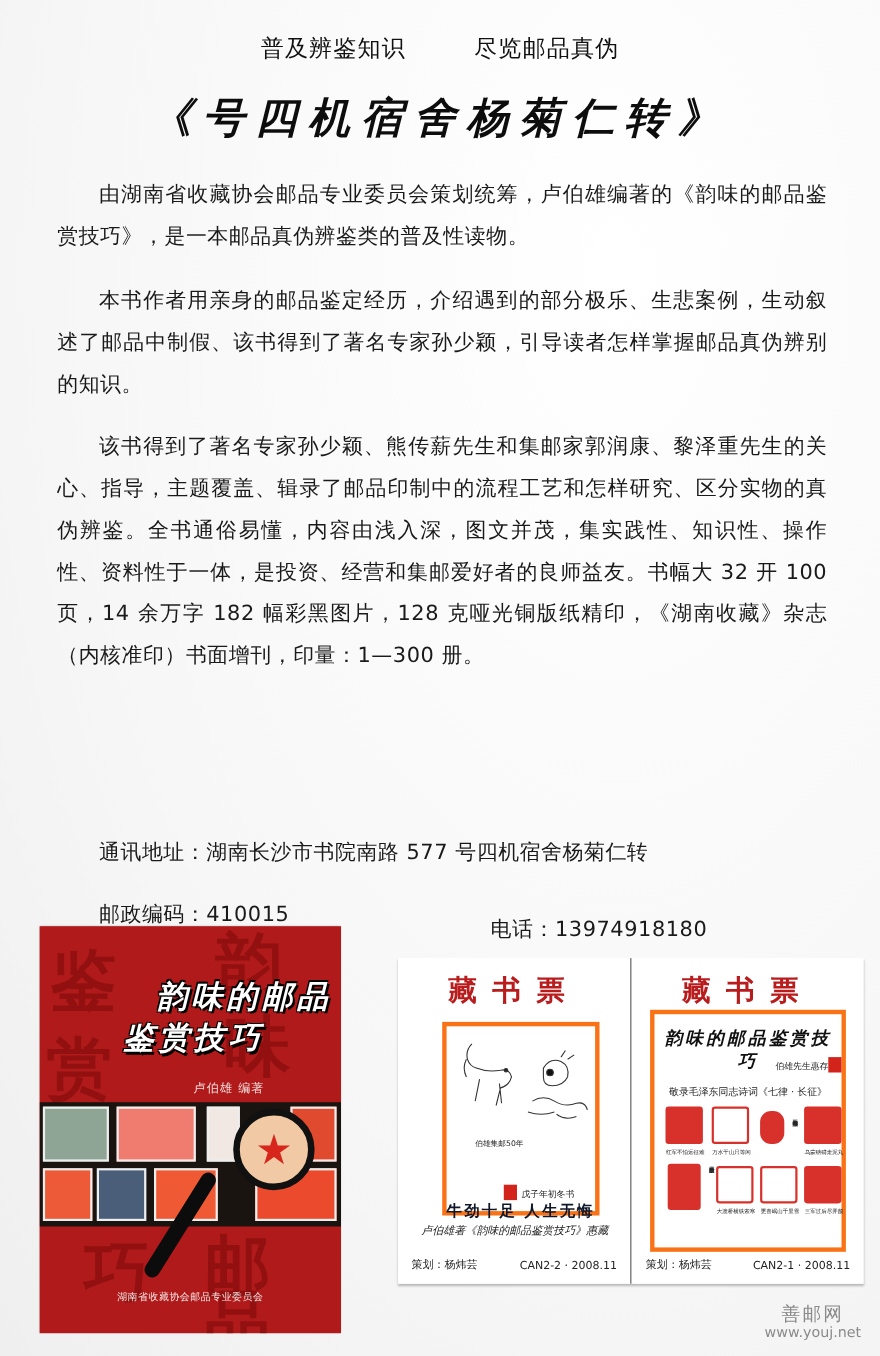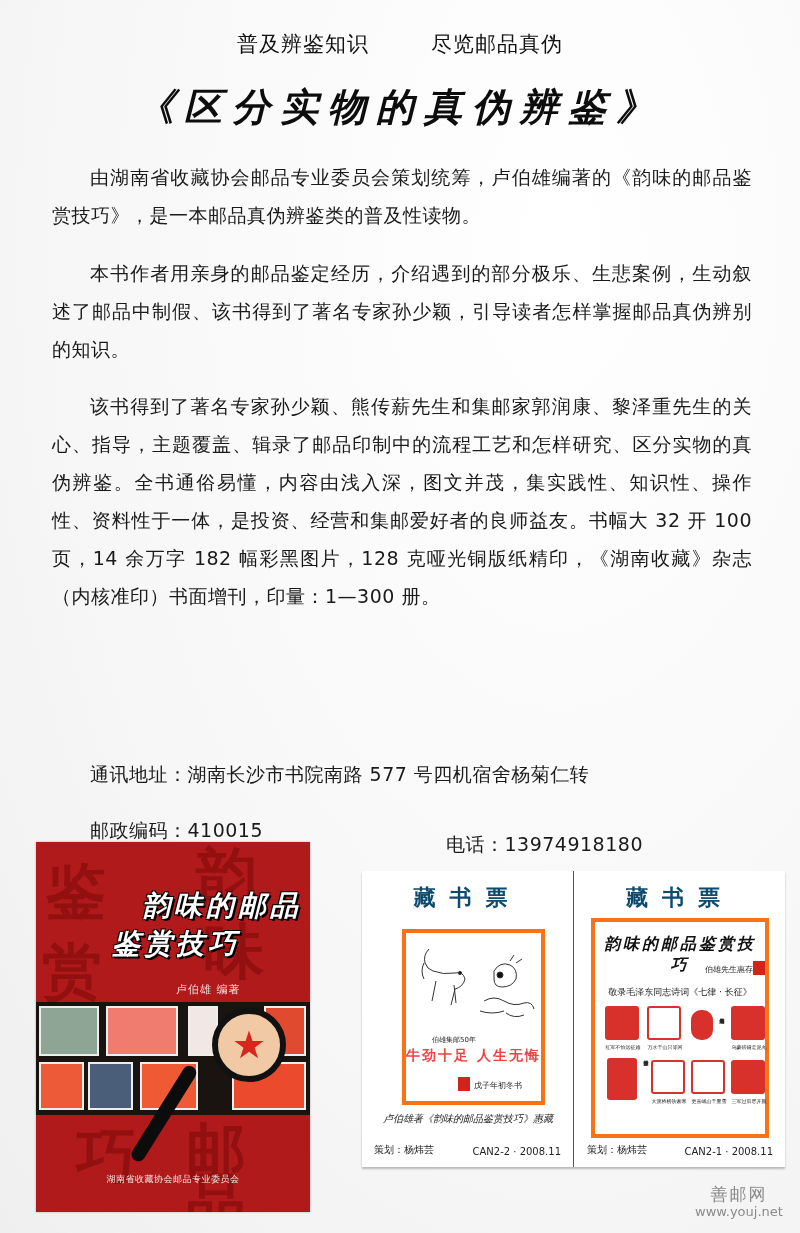--- a/index.html
+++ b/index.html
@@ -40,27 +40,27 @@
   .cover-publisher { position: absolute; top: 331px; left: 0; width: 274px; text-align: center; color: #f4e6e6; font-size: 9px; letter-spacing: 0.5px; }
   .lens { position: absolute; left: 176px; top: 166px; width: 74px; height: 74px; border-radius: 50%; border: 6px solid #111; background: #f1c9a4; }
   .lens-star { position: absolute; left: 0; top: 6px; width: 62px; text-align: center; color: #d7261b; font-size: 38px; line-height: 50px; }
   .handle { position: absolute; left: 150px; top: 225px; width: 14px; height: 110px; background: #0c0c0c; border-radius: 7px; transform: rotate(32deg); transform-origin: top center; }
 
   
   .plates { position: absolute; left: 362px; top: 871px; width: 423px; height: 296px; background: #fff; box-shadow: 0 2px 2px rgba(0,0,0,0.25); }
   .plate { position: absolute; top: 0; height: 296px; background: #fff; }
   .plate-a { left: 0; width: 212px; border-right: 1px solid #555; }
   .plate-b { left: 213px; width: 210px; }
-  .plate-head { position: absolute; top: 12px; left: 0; width: 100%; text-align: center; font-family: "DejaVu Serif", serif; font-size: 22px; font-weight: bold; letter-spacing: 14px; color: #0c4a6e; }
+  .plate-head { position: absolute; top: 12px; left: 0; width: 100%; text-align: center; font-family: "DejaVu Serif", serif; font-size: 26px; font-weight: bold; letter-spacing: 14px; color: #b91c1c; }
   .plate-frame { position: absolute; border: 4px solid #f97316; background: #fff; }
   .plate-a .plate-frame { left: 40px; top: 58px; width: 143px; height: 176px; }
   .plate-b .plate-frame { left: 16px; top: 47px; width: 178px; height: 220px; }
   .sketch { position: absolute; left: 8px; top: 8px; width: 125px; height: 90px; }
   .small-cap { position: absolute; font-size: 7px; color: #222; }
-  .poem { position: absolute; left: 0; width: 100%; text-align: center; font-family: "DejaVu Serif", serif; font-weight: bold; font-size: 14px; color: #ef4444; letter-spacing: 2px; }
+  .poem { position: absolute; left: 0; width: 100%; text-align: left; font-family: "DejaVu Serif", serif; font-weight: bold; font-size: 14px; color: #0f172a; letter-spacing: 2px; margin-top: 45px; }
   .seal-red { position: absolute; background: #d3241c; }
   .dedication { position: absolute; top: 241px; left: 0; width: 212px; text-align: center; font-family: Liberation Sans, sans-serif; font-size: 10px; color: #1a1a1a; font-style: italic; }
   .plate-foot-l { position: absolute; bottom: 10px; left: 12px; font-size: 10px; color: #222; }
   .plate-foot-r { position: absolute; bottom: 10px; right: 12px; font-size: 10px; color: #222; }
   .b-title { position: absolute; top: 12px; left: 0; width: 100%; text-align: center; font-family: "DejaVu Serif", serif; font-weight: bold; font-size: 16px; letter-spacing: 3px; color: #111; font-style: italic; }
   .b-donor { position: absolute; top: 42px; right: 12px; font-size: 8px; color: #222; }
   .b-poem { position: absolute; top: 64px; left: 0; width: 100%; text-align: center; font-size: 9px; color: #222; }
   .seal-grid { position: absolute; left: 8px; top: 84px; width: 162px; }
   .seal { position: absolute; width: 34px; height: 34px; background: #d8302a; border-radius: 3px; }
   .seal-cap { position: absolute; width: 40px; text-align: center; font-size: 5px; color: #222; }
@@ -71,21 +71,21 @@
 </style>
 </head>
 <body>
 
 <div class="page">
 
   <div class="slogan">
     <span>普及辨鉴知识</span><span class="gap"></span><span>尽览邮品真伪</span>
   </div>
 
-  <div class="main-title">《区分实物的真伪辨鉴》</div>
+  <div class="main-title">《号四机宿舍杨菊仁转》</div>
 
   <div class="body-text p1">
       <p>由湖南省收藏协会邮品专业委员会策划统筹，卢伯雄编著的《韵味的邮品鉴赏技巧》，是一本邮品真伪辨鉴类的普及性读物。</p>
     </div>
   <div class="body-text p2">
       <p>本书作者用亲身的邮品鉴定经历，介绍遇到的部分极乐、生悲案例，生动叙述了邮品中制假、该书得到了著名专家孙少颖，引导读者怎样掌握邮品真伪辨别的知识。</p>
     </div>
   <div class="body-text p3">
       <p>该书得到了著名专家孙少颖、熊传薪先生和集邮家郭润康、黎泽重先生的关心、指导，主题覆盖、辑录了邮品印制中的流程工艺和怎样研究、区分实物的真伪辨鉴。全书通俗易懂，内容由浅入深，图文并茂，集实践性、知识性、操作性、资料性于一体，是投资、经营和集邮爱好者的良师益友。书幅大 32 开 100 页，14 余万字 182 幅彩黑图片，128 克哑光铜版纸精印，《湖南收藏》杂志（内核准印）书面增刊，印量：1—300 册。</p>
     </div>

